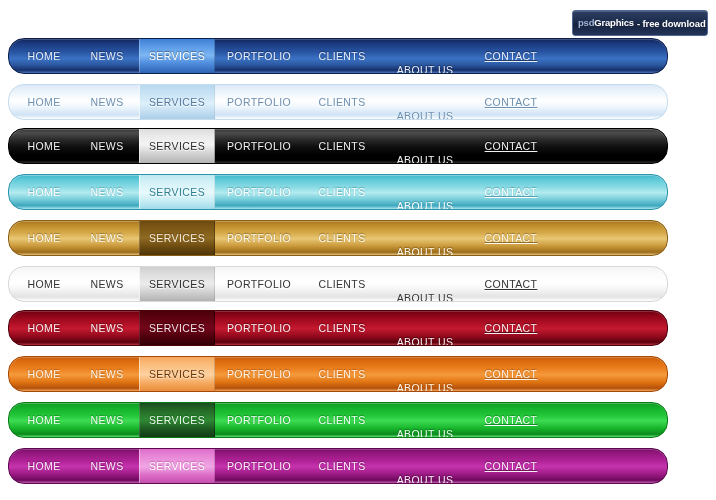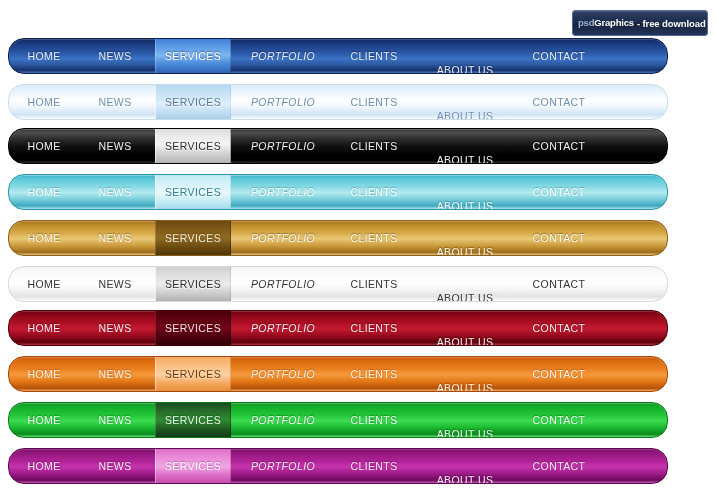--- a/index.html
+++ b/index.html
@@ -66,44 +66,43 @@
   .navbar {
     position: absolute;
     left: 8px;
     width: 660px;
     height: 36px;
     border-radius: 16px;
     box-sizing: border-box;
     display: flex;
     align-items: stretch;
     overflow: hidden;
-    gap: 8px;
   }
   .navitem {
     display: flex;
     align-items: center;
     justify-content: center;
     height: 100%;
     box-sizing: border-box;
     font-size: 10.5px;
     letter-spacing: 0.4px;
     white-space: nowrap;
     position: relative;
     cursor: pointer;
   }
   .navitem.first { padding-left: 4px; }
 
   
   .w-home      { width: 66px; }
   .w-news      { width: 64px; }
   .w-services  { width: 76px; }
-  .w-portfolio { width: 88px; font-style: italic; }
+  .w-portfolio { width: 88px; }
   .w-clients   { width: 78px; }
   .w-aboutus   { width: 88px; margin-top: 14px; }
-  .w-contact   { width: 84px; }
+  .w-contact   { width: 84px; text-decoration: underline; }
 
   
   .t-blue {
     background: linear-gradient(to bottom,
       #11265e 0%, #1b3a80 14%, #2a57a6 40%, #3b72c4 58%,
       #2d5aa3 75%, #16306b 92%, #4a74b8 100%);
     border: 1px solid #0d1f4d;
     box-shadow: inset 0 1px 0 rgba(255,255,255,0.20);
   }
   .t-blue .navitem { color: #e8f0ff; text-shadow: 0 -1px 1px rgba(0,0,0,0.45); }

